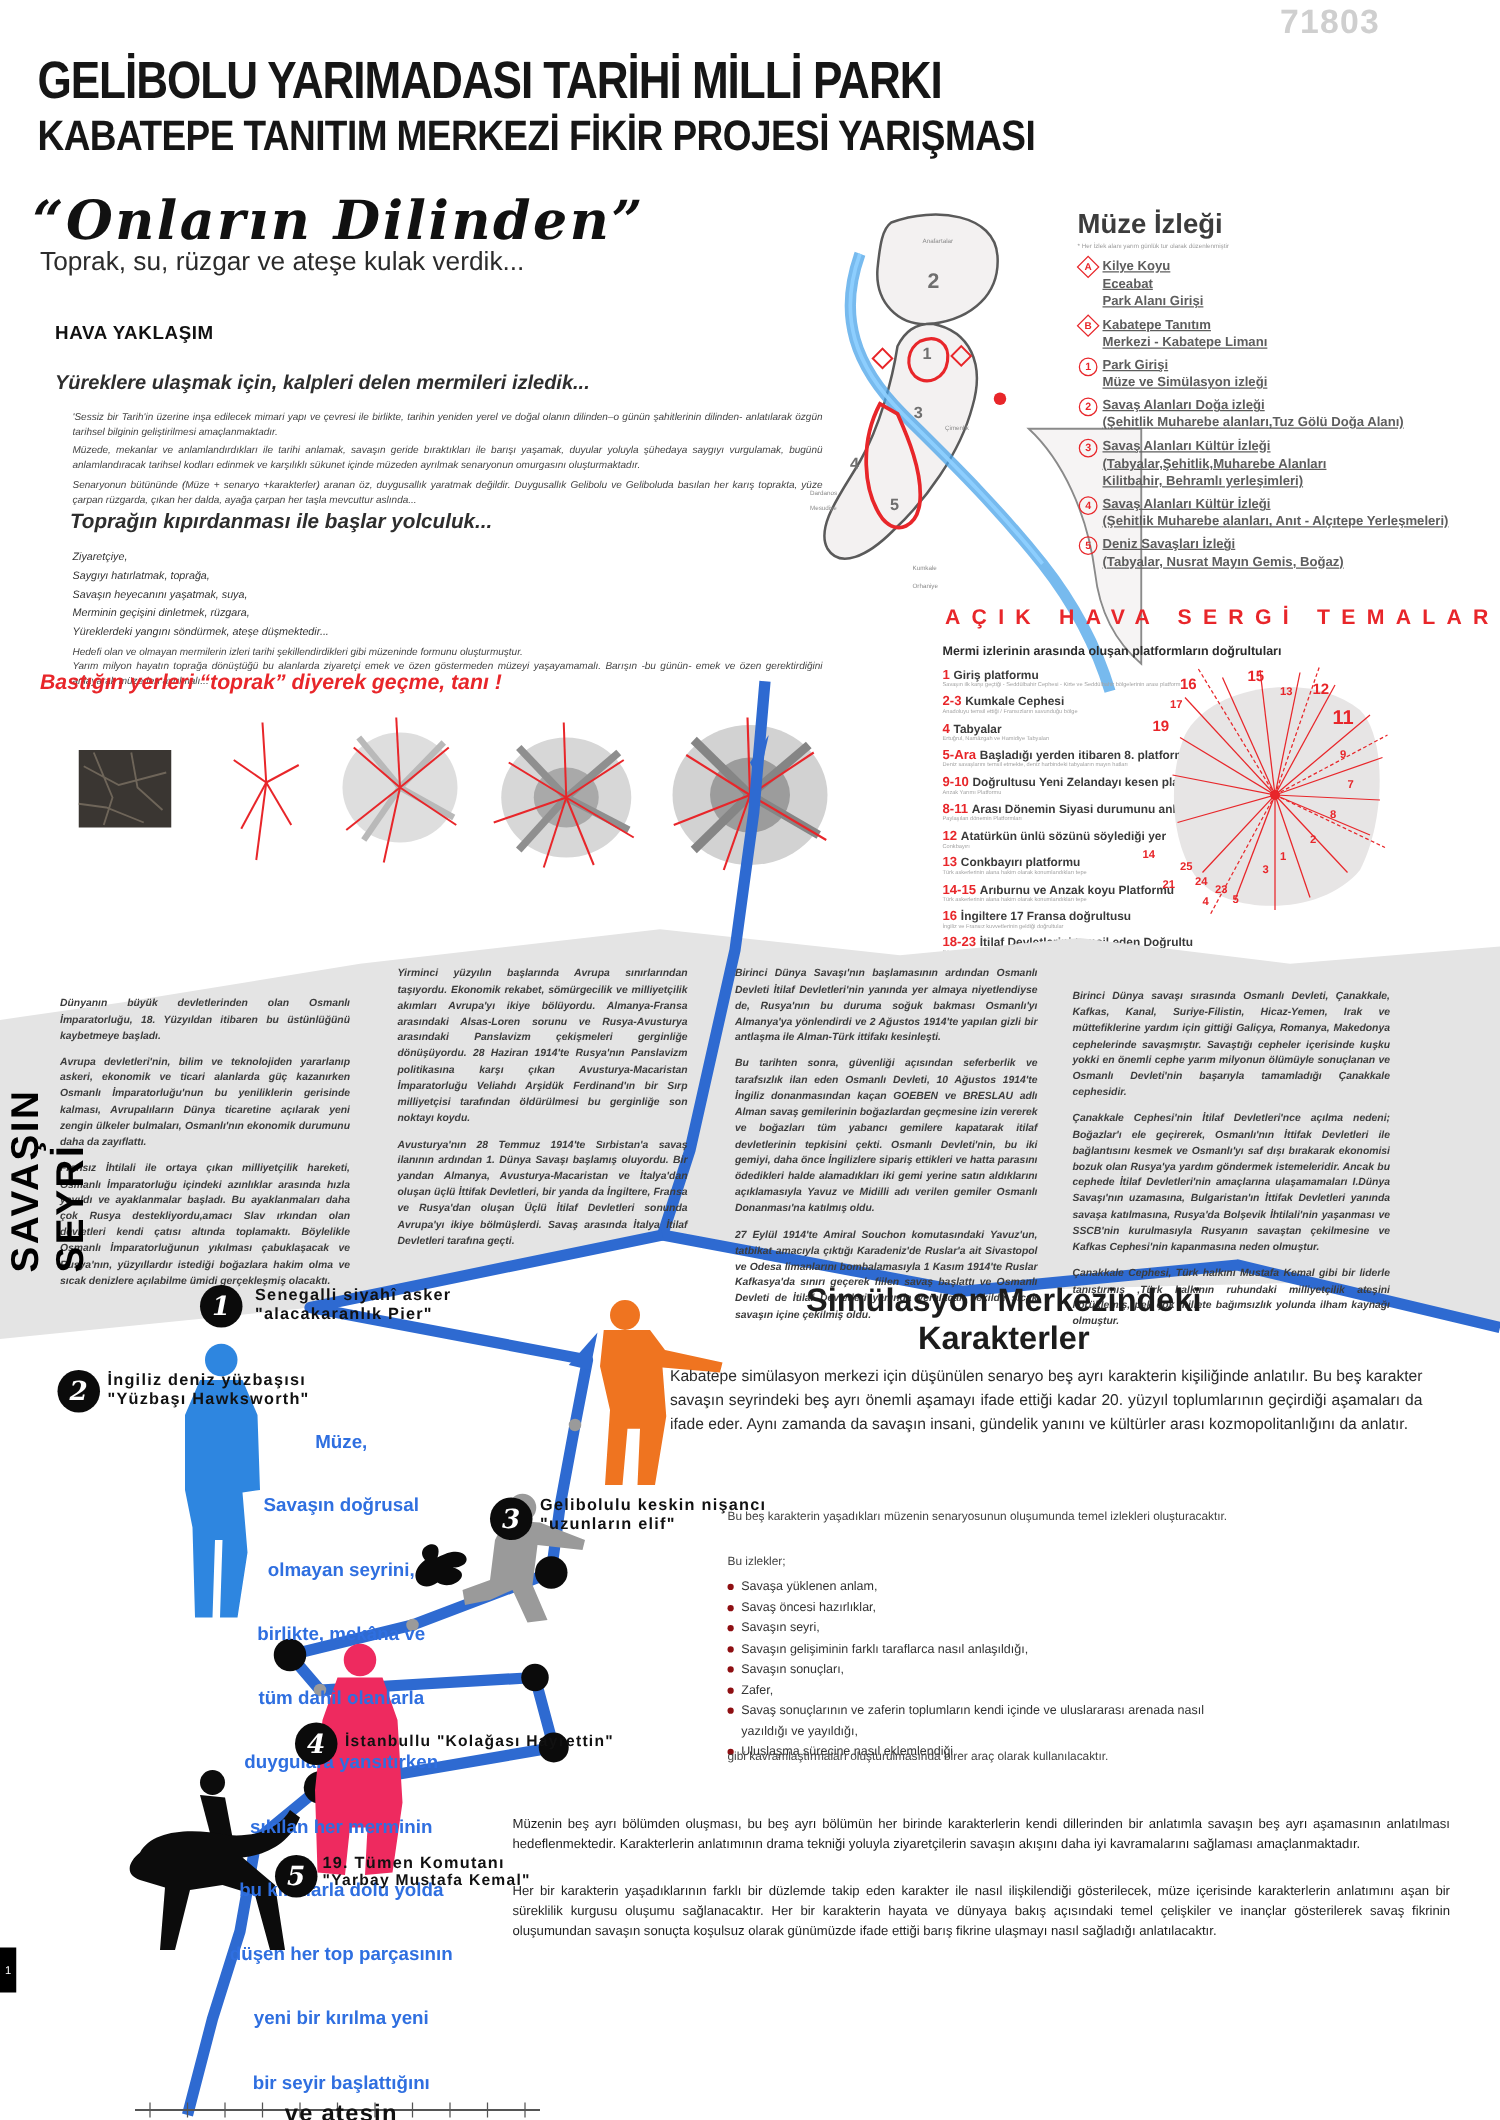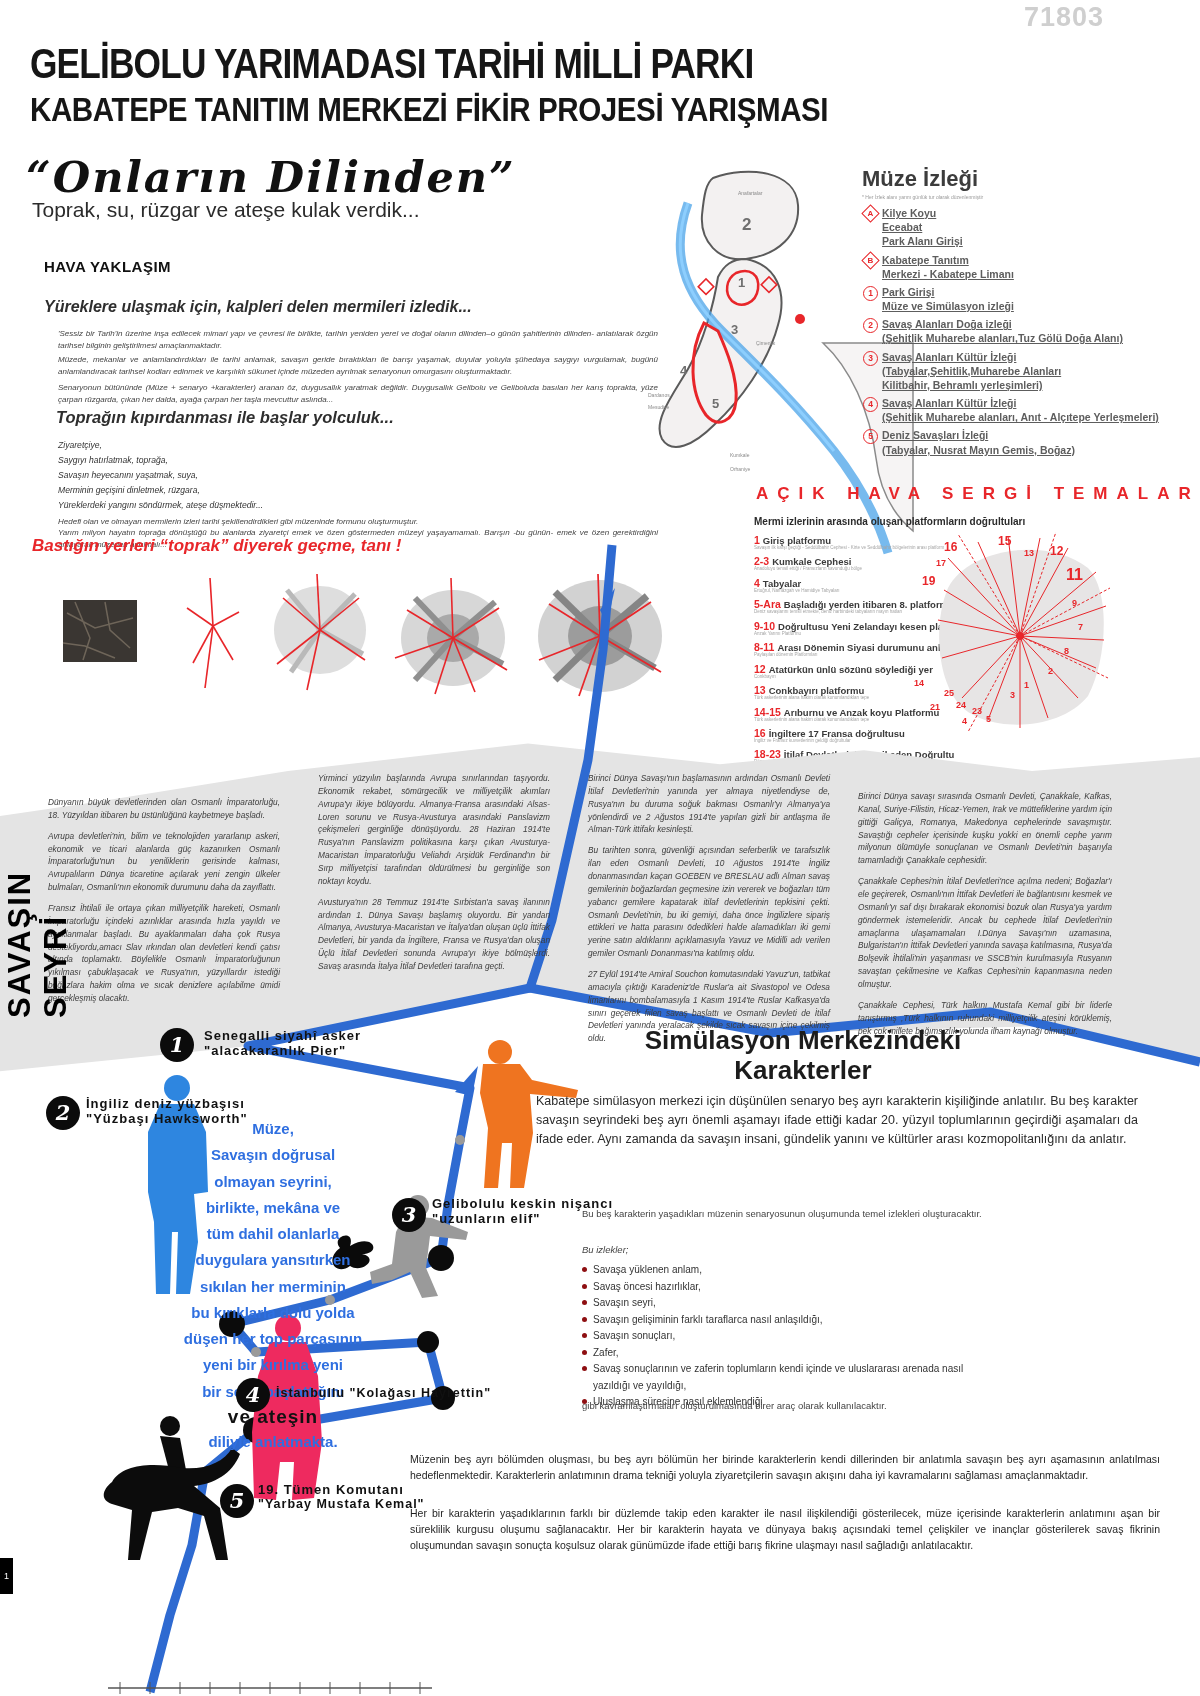--- a/index.html
+++ b/index.html
@@ -48,43 +48,43 @@
   .ah-t b{color:#e8262a;font-size:10.5px;margin-right:3px;}
   .ah-s{font-size:4.5px;color:#a5a5a5;line-height:1.1;}
   #radial{left:928px;top:528px;}
   .rad-num{position:absolute;font-size:9px;font-weight:bold;color:#e8262a;}
   
   #band{left:0;top:740px;width:1200px;height:345px;background:#e4e4e4;
         clip-path:polygon(0 22%,8% 18%,24% 9%,44% 1%,60% 7%,72% 3%,86% 9%,100% 5%,
                           100% 93%,86% 83%,64% 85%,44% 72%,20% 89%,0 96%);}
   #ss-vertical{left:2px;top:768px;height:250px;writing-mode:vertical-rl;transform:rotate(180deg);
         font-size:31px;font-weight:bold;color:#000;letter-spacing:2px;z-index:3;}
-  .ss-col{z-index:2;font-size:8.3px;font-style:italic;color:#3c3c3c;line-height:1.55;}
+  .ss-col{z-index:2;font-size:8.3px;font-style:italic;color:#3c3c3c;line-height:1.55;font-weight:bold;}
   .ss-col p{margin:0 0 8px 0;}
   #ss-col1{left:48px;top:796px;width:232px;}
   #ss-col2{left:318px;top:772px;width:232px;}
   #ss-col3{left:588px;top:772px;width:242px;}
   #ss-col4{left:858px;top:790px;width:254px;}
   
   #chars-heading{left:588px;top:1026px;width:430px;text-align:center;font-size:26px;font-weight:bold;
         color:#1c1c1c;line-height:1.15;z-index:3;}
   .badge{width:34px;height:34px;border-radius:50%;background:#0b0b0b;color:#fff;text-align:center;
         line-height:34px;font-family:"DejaVu Serif",serif;font-weight:bold;font-style:italic;font-size:21px;z-index:4;}
   .char-label{font-weight:bold;color:#111;letter-spacing:1px;z-index:4;}
   .char-label .l1{font-size:13px;}
   .char-label .l2{font-size:13px;}
   #poem{left:108px;top:1116px;width:330px;text-align:center;z-index:4;}
-  #poem .bl{font-size:15px;font-weight:bold;color:#2f6fe0;line-height:1.75;}
+  #poem .bl{font-size:15px;font-weight:bold;color:#2f6fe0;line-height:1.75;margin-top:25px;}
   #poem .blk{font-size:22px;font-weight:bold;color:#111;line-height:1.3;letter-spacing:1px;}
   #poem .blk .gap{display:inline-block;width:52px;}
   .fig{z-index:2;}
   
   #sc-p1{left:536px;top:1092px;width:602px;font-size:12.5px;color:#2b2b2b;line-height:1.5;z-index:3;}
   #sc-intro{left:582px;top:1206px;width:400px;font-size:9.5px;color:#444;line-height:1.6;z-index:3;}
-  #sc-lead{left:582px;top:1244px;font-size:9.5px;color:#444;z-index:3;font-style:italic;}
+  #sc-lead{left:582px;top:1244px;font-size:9.5px;color:#444;z-index:3;}
   #sc-bullets{left:582px;top:1262px;width:400px;z-index:3;}
   .bullet{font-size:10px;color:#333;line-height:1.65;display:flex;}
   .bullet .dot{width:5px;height:5px;border-radius:50%;background:#8e0f12;margin:5px 6px 0 0;flex:0 0 5px;}
   #sc-outro{left:582px;top:1398px;width:380px;font-size:9.5px;color:#444;line-height:1.6;z-index:3;}
   #sc-p2{left:410px;top:1452px;width:750px;font-size:10.5px;color:#1f1f1f;line-height:1.5;z-index:3;}
   #sc-p3{left:410px;top:1506px;width:750px;font-size:10.5px;color:#1f1f1f;line-height:1.5;z-index:3;}
   
   #page-marker{left:0;top:1558px;width:13px;height:36px;background:#000;color:#fff;font-size:9px;
         text-align:center;line-height:36px;z-index:5;}
   #main-path{left:0;top:0;z-index:1;pointer-events:none;}

